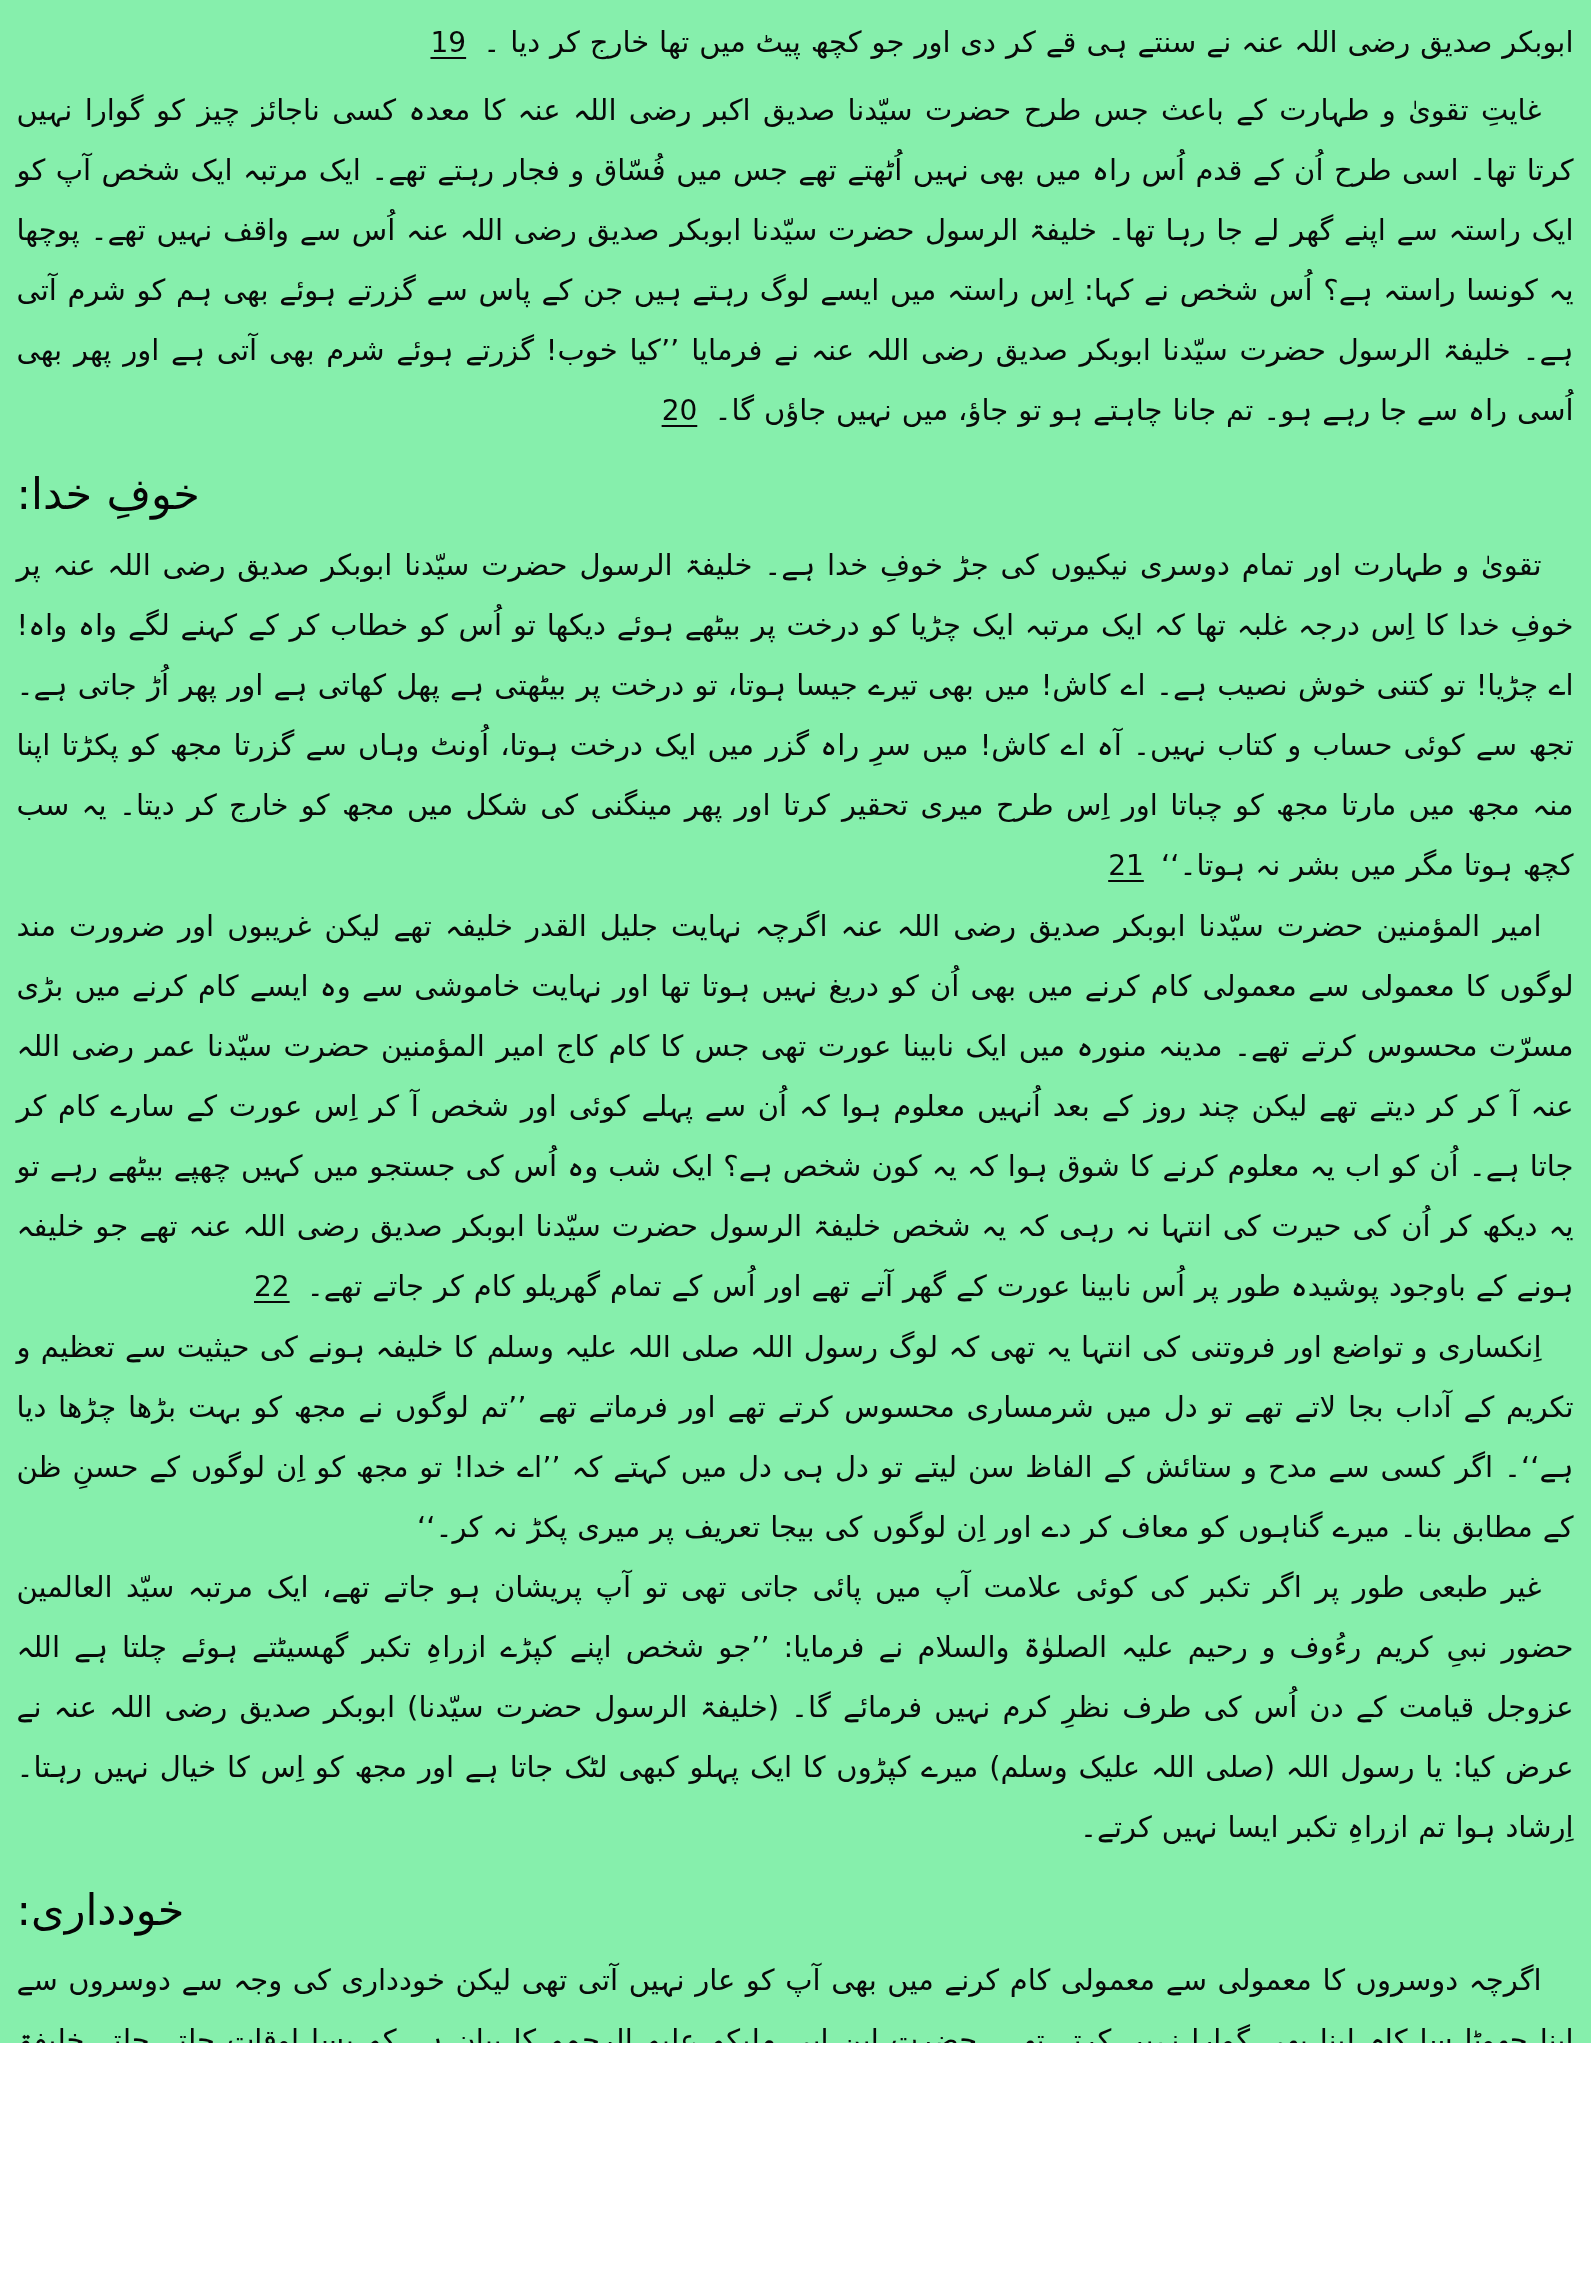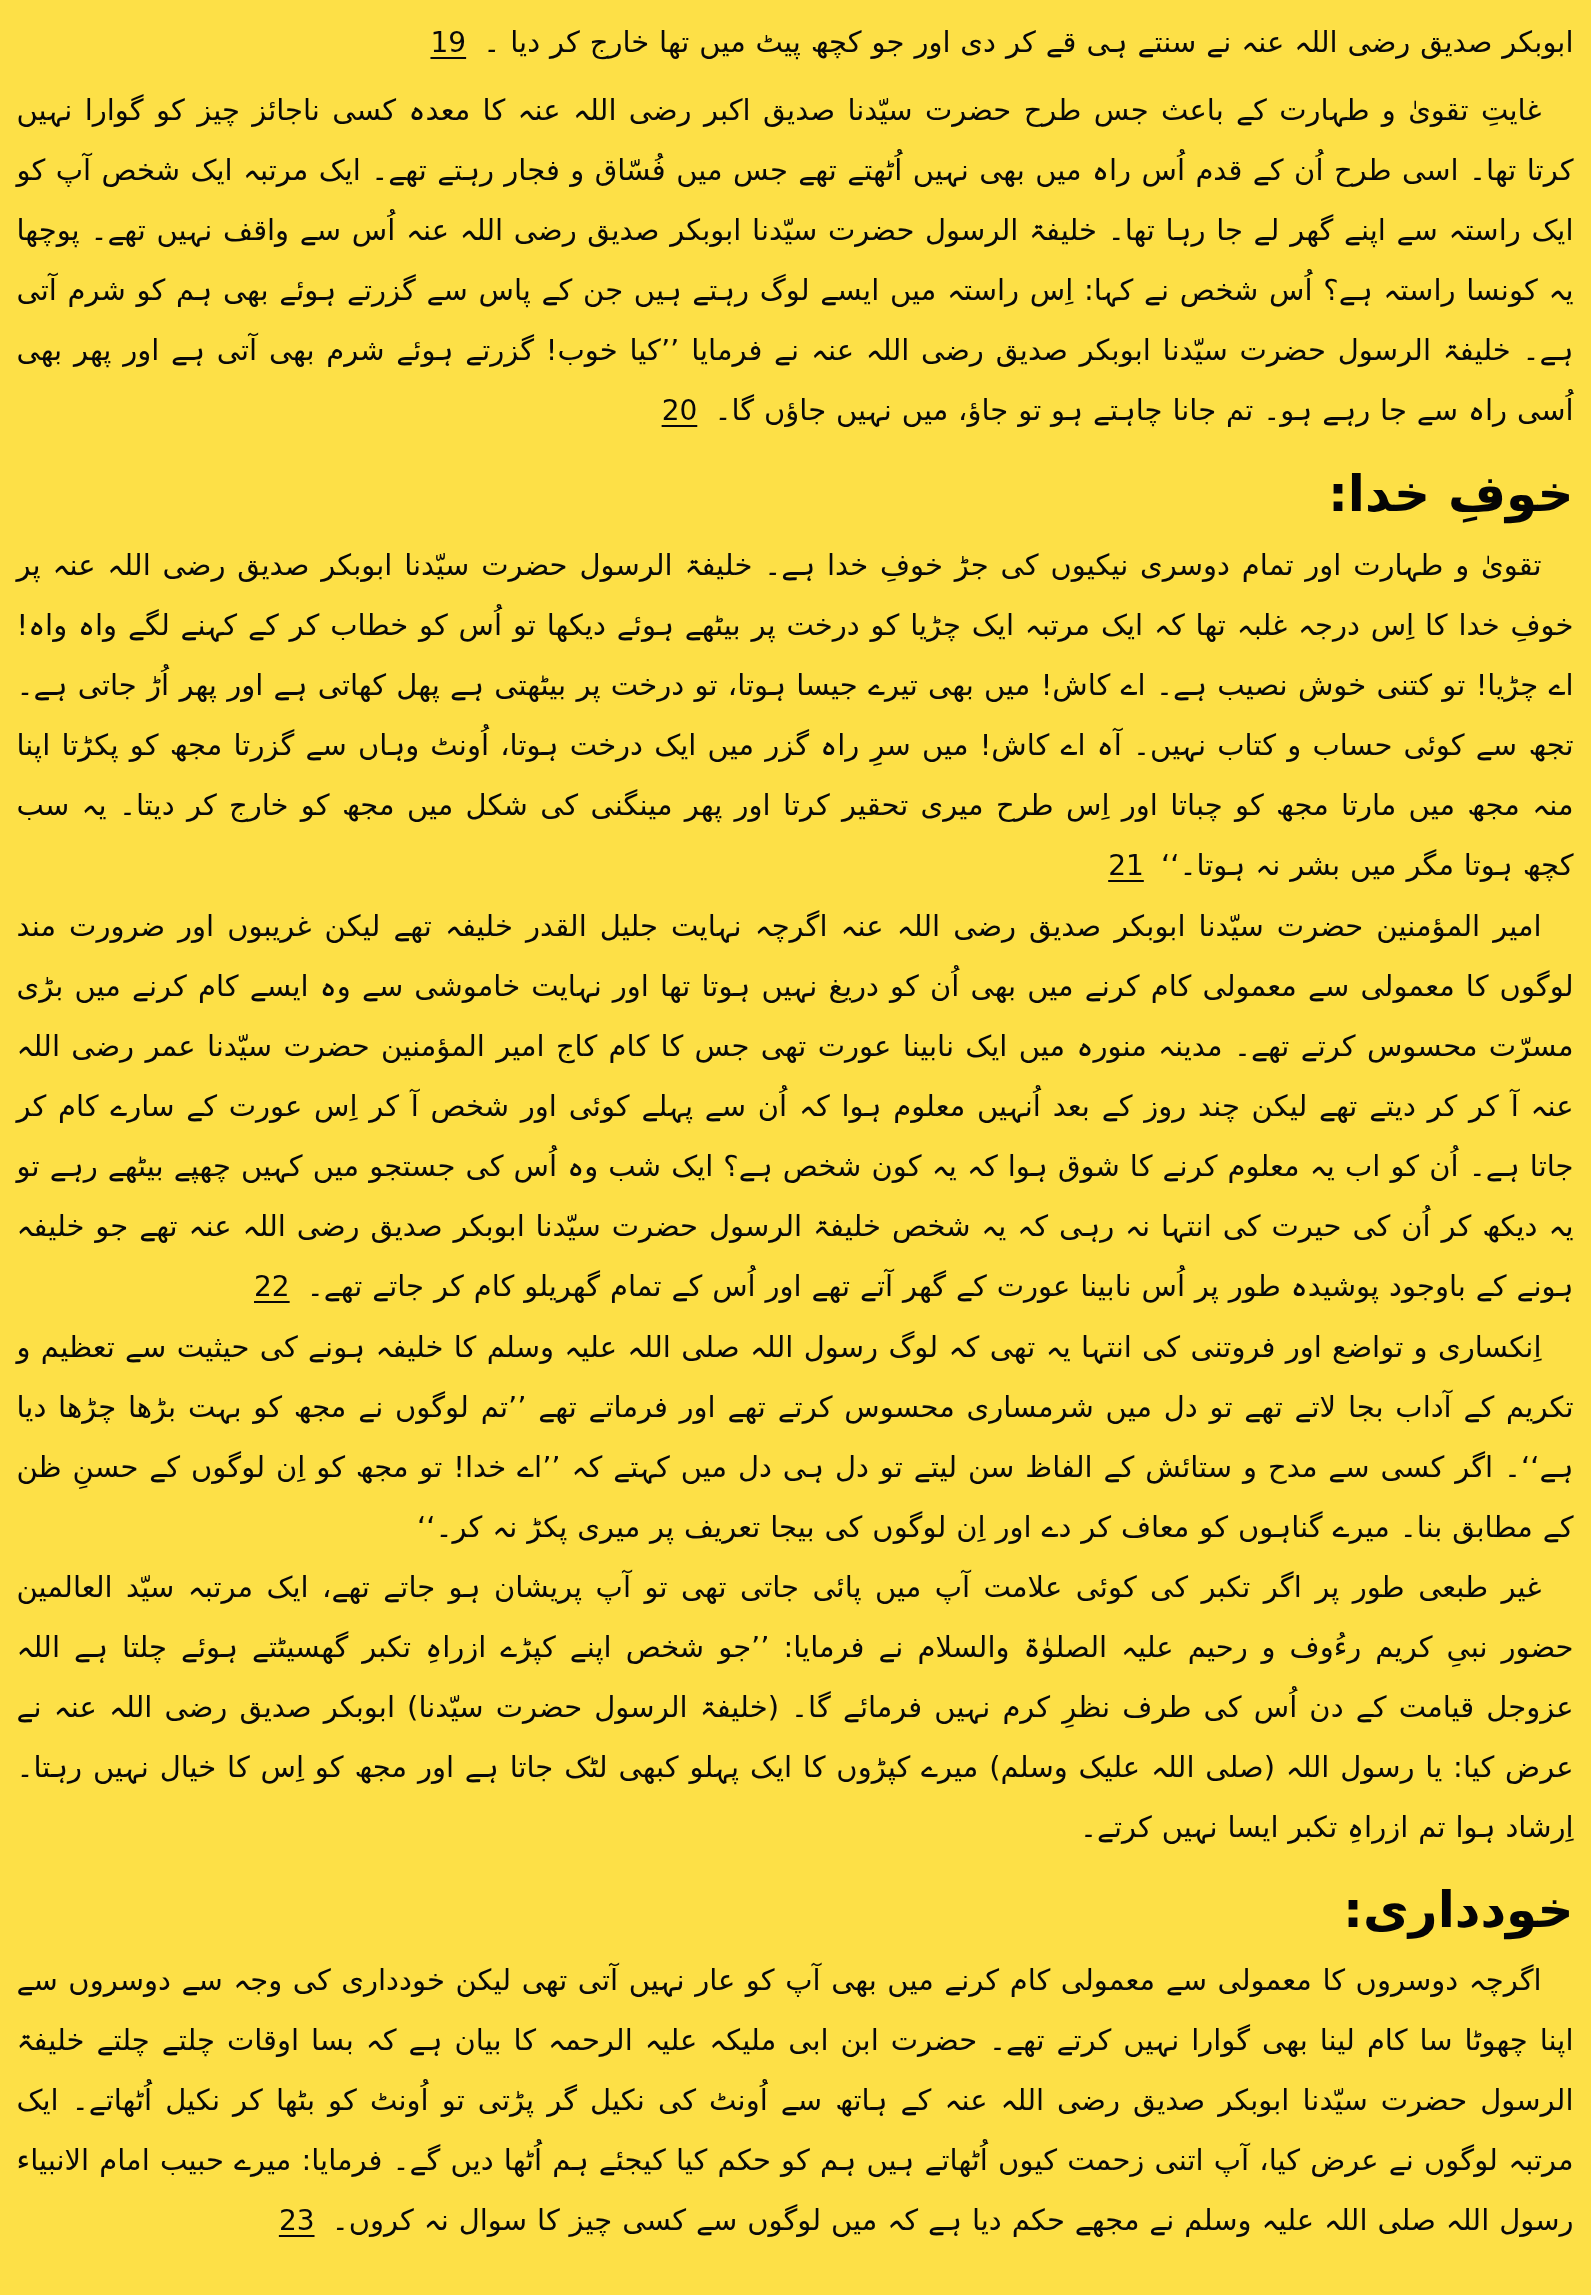--- a/index.html
+++ b/index.html
@@ -3,23 +3,23 @@
 <meta charset="utf-8">
 <style>
   html, body {
     margin: 0;
     padding: 0;
     background: #ffffff;
   }
   .page {
     position: relative;
     width: 1592px;
-    height: 2295px;
+    height: 2043px;
     box-sizing: border-box;
-    background: #fde047;
+    background: #86efac;
     padding: 11.7px 17.5px 0 17.5px;
     overflow: hidden;
   }
   .doc {
     direction: rtl;
     unicode-bidi: embed;
     text-align: justify;
     font-family: "DejaVu Sans", sans-serif;
     font-size: 29px;
     line-height: 60px;
@@ -29,26 +29,26 @@
   .doc p.para {
     margin: 0;
     padding: 0;
     text-indent: 32px; 
   }
   .doc p.para.cont {
     text-indent: 0; 
     margin-bottom: 7.3px;
   }
   .doc h2.heading {
-    font-size: 50px;
-    font-weight: 700;
+    font-size: 43px;
+    font-weight: 400;
     line-height: 51px;
     margin: 28px 0 14.6px 0;
     text-indent: 0;
-    text-align: right;
+    text-align: left;
     color: #050505;
   }
   .ref {
     display: inline-block;
     text-decoration: underline;
     text-underline-offset: 5.1px;
     font-size: 28px;
     padding: 0 7.3px;
     direction: ltr;
     unicode-bidi: embed;

